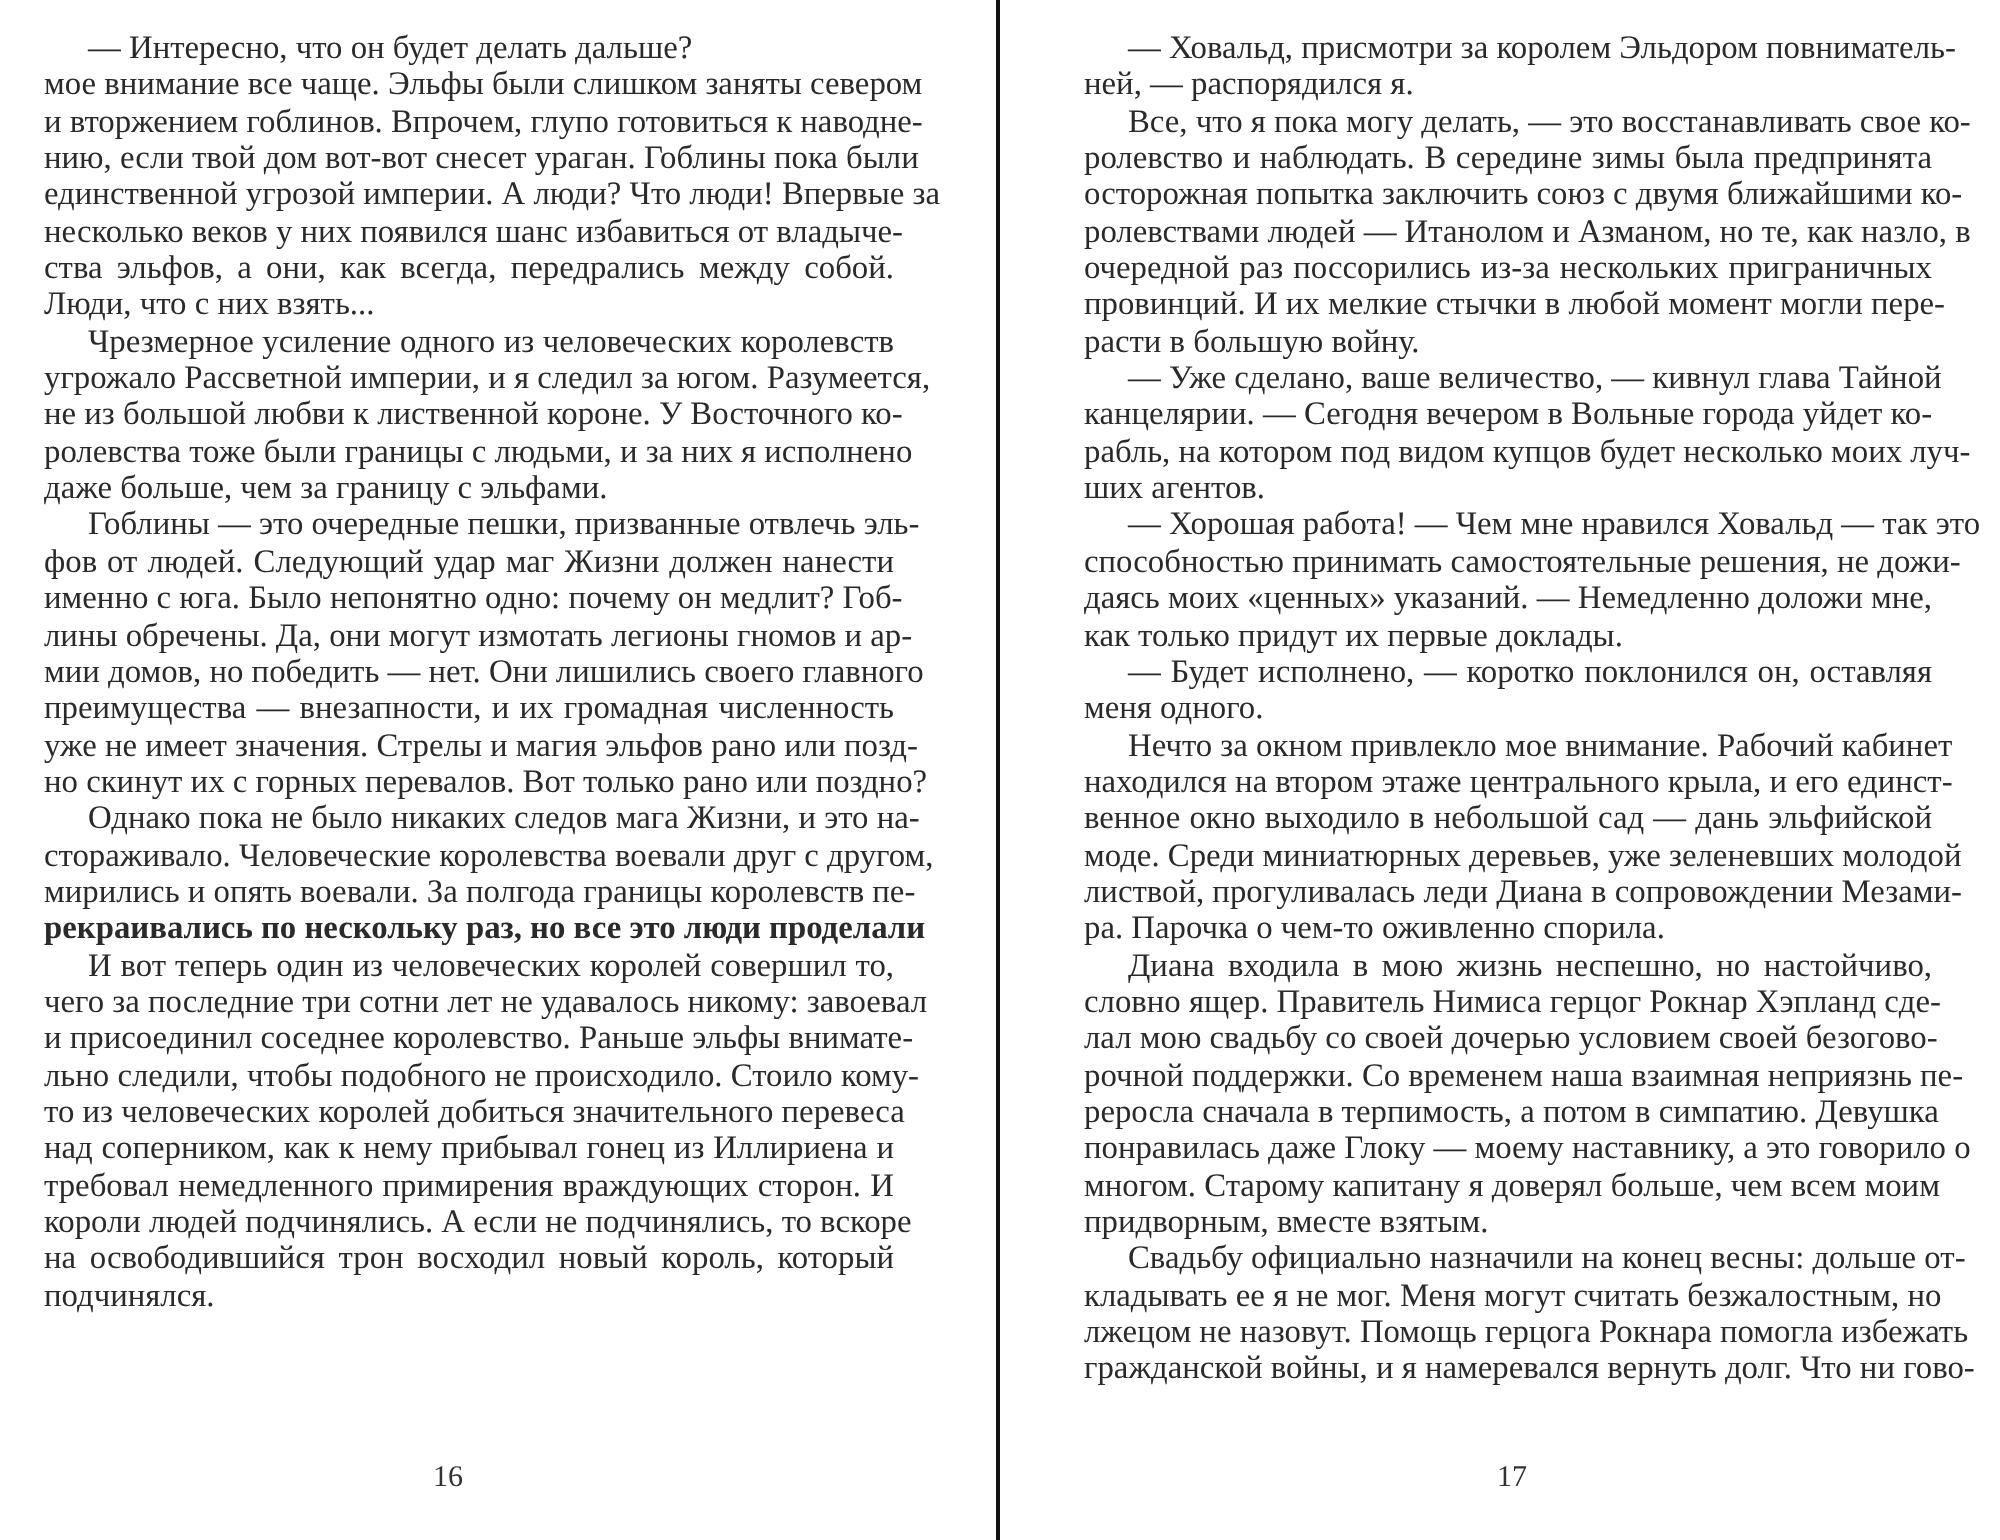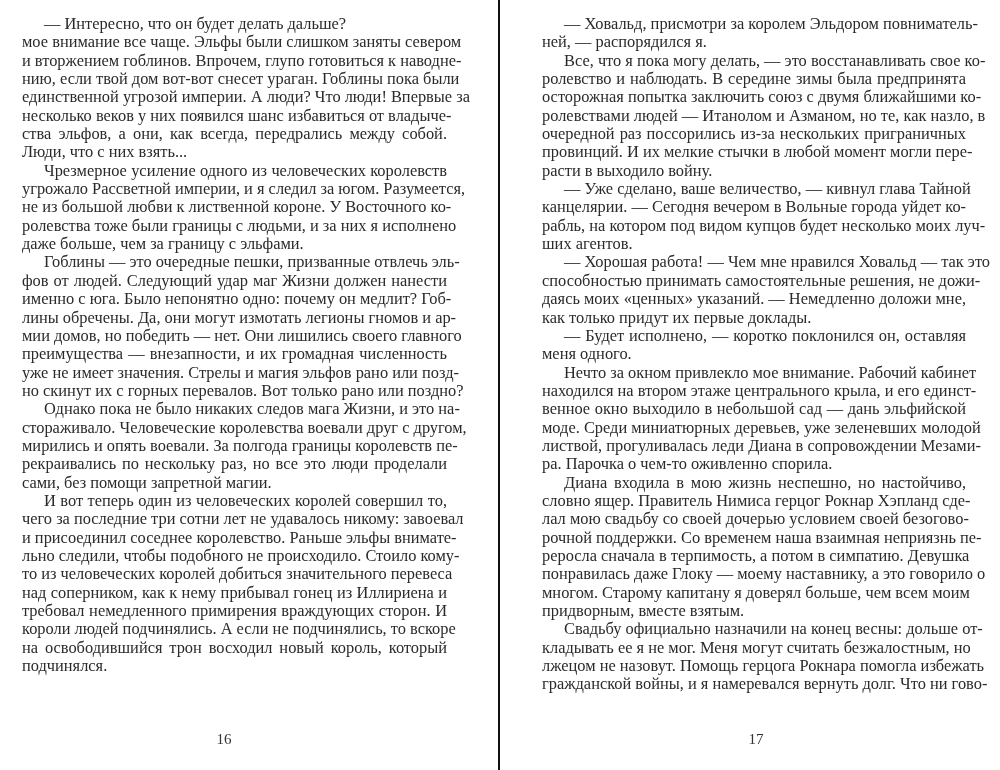--- a/index.html
+++ b/index.html
@@ -103,22 +103,21 @@
           <span class="line" style="text-indent: 0px;">лины обречены. Да, они могут измотать легионы гномов и ар-</span>
           <span class="line" style="text-indent: 0px;">мии домов, но победить — нет. Они лишились своего главного</span>
           <span class="line" style="text-indent: 0px;">преимущества — внезапности, и их громадная численность</span>
           <span class="line" style="text-indent: 0px;">уже не имеет значения. Стрелы и магия эльфов рано или позд-</span>
           <span class="line last" style="text-indent: 0px;">но скинут их с горных перевалов. Вот только рано или поздно?</span>
         </div>
         <div class="para">
           <span class="line" style="text-indent: 22px;">Однако пока не было никаких следов мага Жизни, и это на-</span>
           <span class="line" style="text-indent: 0px;">стораживало. Человеческие королевства воевали друг с другом,</span>
           <span class="line" style="text-indent: 0px;">мирились и опять воевали. За полгода границы королевств пе-</span>
-          <span class="line" style="text-indent: 0px;">рекраивались по нескольку раз, но все это люди проделали</span>
-          <span class="line last" style="text-indent: 0px;">сами, без помощи запретной магии.</span>
+          <span class="line" style="text-indent: 0px; font-weight: bold;">рекраивались по нескольку раз, но все это люди проделали</span>
         </div>
         <div class="para">
           <span class="line" style="text-indent: 22px;">И вот теперь один из человеческих королей совершил то,</span>
           <span class="line" style="text-indent: 0px;">чего за последние три сотни лет не удавалось никому: завоевал</span>
           <span class="line" style="text-indent: 0px;">и присоединил соседнее королевство. Раньше эльфы внимате-</span>
           <span class="line" style="text-indent: 0px;">льно следили, чтобы подобного не происходило. Стоило кому-</span>
           <span class="line" style="text-indent: 0px;">то из человеческих королей добиться значительного перевеса</span>
           <span class="line" style="text-indent: 0px;">над соперником, как к нему прибывал гонец из Иллириена и</span>
           <span class="line" style="text-indent: 0px;">требовал немедленного примирения враждующих сторон. И</span>
           <span class="line" style="text-indent: 0px;">короли людей подчинялись. А если не подчинялись, то вскоре</span>
@@ -137,21 +136,21 @@
           <span class="line" style="text-indent: 22px;">— Ховальд, присмотри за королем Эльдором повниматель-</span>
           <span class="line last" style="text-indent: 0px;">ней, — распорядился я.</span>
         </div>
         <div class="para">
           <span class="line" style="text-indent: 22px;">Все, что я пока могу делать, — это восстанавливать свое ко-</span>
           <span class="line" style="text-indent: 0px;">ролевство и наблюдать. В середине зимы была предпринята</span>
           <span class="line" style="text-indent: 0px;">осторожная попытка заключить союз с двумя ближайшими ко-</span>
           <span class="line" style="text-indent: 0px;">ролевствами людей — Итанолом и Азманом, но те, как назло, в</span>
           <span class="line" style="text-indent: 0px;">очередной раз поссорились из-за нескольких приграничных</span>
           <span class="line" style="text-indent: 0px;">провинций. И их мелкие стычки в любой момент могли пере-</span>
-          <span class="line last" style="text-indent: 0px;">расти в выходило войну.</span>
+          <span class="line last" style="text-indent: 0px;">расти в большую войну.</span>
         </div>
         <div class="para">
           <span class="line" style="text-indent: 22px;">— Уже сделано, ваше величество, — кивнул глава Тайной</span>
           <span class="line" style="text-indent: 0px;">канцелярии. — Сегодня вечером в Вольные города уйдет ко-</span>
           <span class="line" style="text-indent: 0px;">рабль, на котором под видом купцов будет несколько моих луч-</span>
           <span class="line last" style="text-indent: 0px;">ших агентов.</span>
         </div>
         <div class="para">
           <span class="line" style="text-indent: 22px;">— Хорошая работа! — Чем мне нравился Ховальд — так это</span>
           <span class="line" style="text-indent: 0px;">способностью принимать самостоятельные решения, не дожи-</span>

